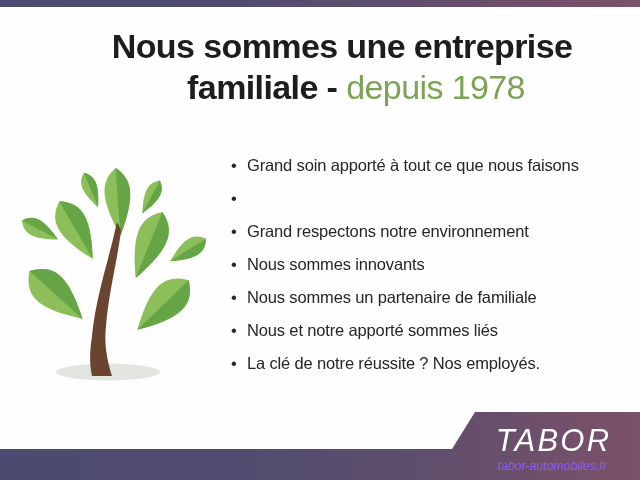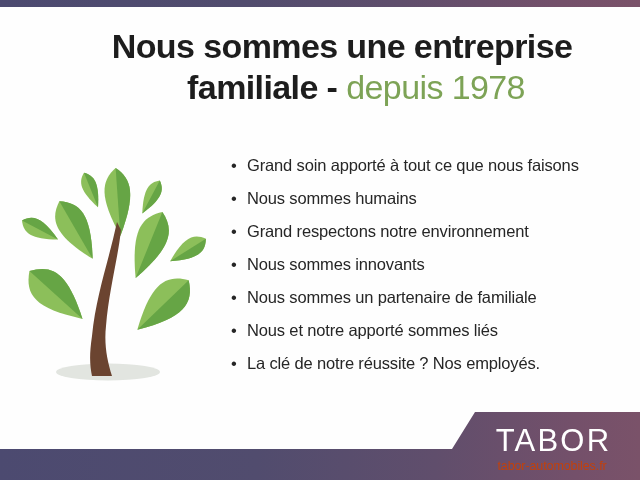--- a/index.html
+++ b/index.html
@@ -104,34 +104,35 @@
   }
   .footer svg { display:block; width:640px; height:80px; }
 
   .logo-block {
     position:absolute;
     right:8px;
     bottom:6px;
     width:160px;
     text-align:center;
     color:#ffffff;
+    font-style:italic;
   }
   .logo-mark {
     font-size:31px;
     line-height:33px;
     font-weight:400;
     letter-spacing:2.2px;
     color:#ffffff;
     padding-left:3px;
   }
   .logo-tagline {
     font-size:12.5px;
     line-height:16px;
     letter-spacing:-0.1px;
-    color:#c2410c;
+    color:#8b5cf6;
     margin-top:1px;
   }
 </style>
 </head>
 <body>
 
 <div class="slide">
 
   <div class="top-stripe"></div>
 
@@ -203,21 +204,20 @@
     </svg>
   </div>
 
   <ul class="bullets">
     <li>
       <span class="dot">•</span>
       <span>Grand soin apporté à tout ce que nous faisons</span>
     </li>
     <li>
       <span class="dot">•</span>
-      <span>Nous sommes humains</span>
     </li>
     <li>
       <span class="dot">•</span>
       <span>Grand respectons notre environnement</span>
     </li>
     <li>
       <span class="dot">•</span>
       <span>Nous sommes innovants</span>
     </li>
     <li>

